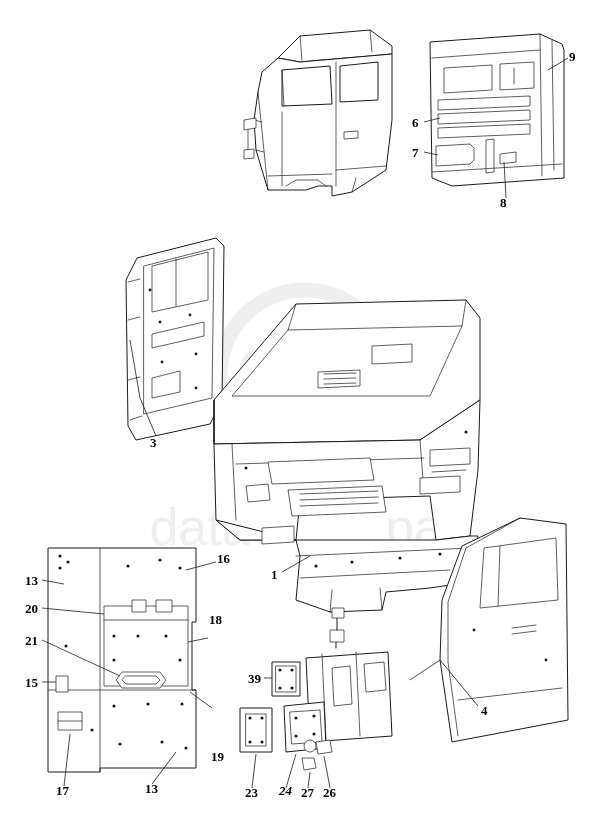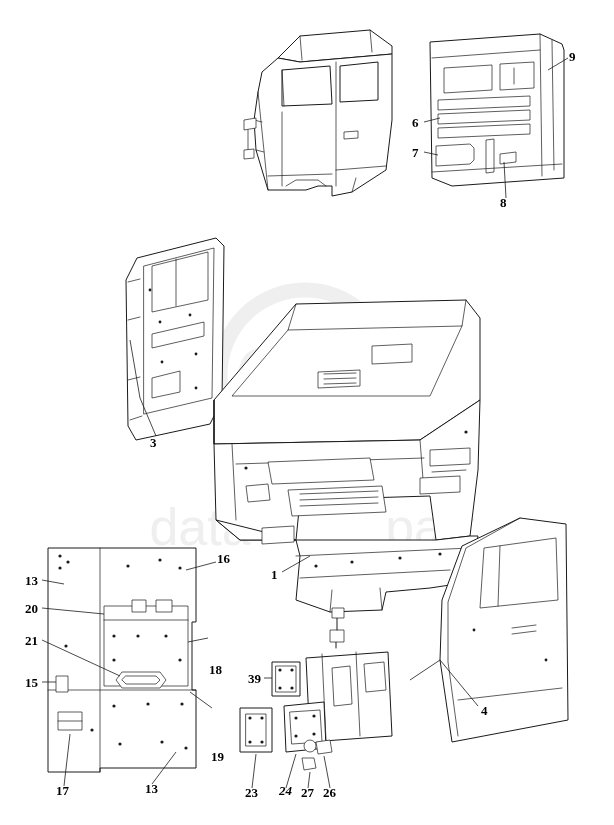--- a/index.html
+++ b/index.html
@@ -324,21 +324,21 @@
   <div class="callout" style="left:481px; top:704px;">4</div>
   <div class="callout" style="left:412px; top:116px;">6</div>
   <div class="callout" style="left:412px; top:146px;">7</div>
   <div class="callout" style="left:500px; top:196px;">8</div>
   <div class="callout" style="left:569px; top:50px;">9</div>
   <div class="callout" style="left:25px; top:574px;">13</div>
   <div class="callout" style="left:56px; top:784px;">17</div>
   <div class="callout" style="left:25px; top:676px;">15</div>
   <div class="callout" style="left:217px; top:552px;">16</div>
   <div class="callout" style="left:145px; top:782px;">13</div>
-  <div class="callout" style="left:209px; top:663px;">18</div>
+  <div class="callout" style="left:209px; top:613px;">18</div>
   <div class="callout" style="left:211px; top:702px;margin-top:48px;">19</div>
   <div class="callout" style="left:25px; top:602px;">20</div>
   <div class="callout" style="left:25px; top:634px;">21</div>
   <div class="callout" style="left:245px; top:786px;">23</div>
   <div class="callout" style="left:279px; top:784px;font-style:italic;">24</div>
   <div class="callout" style="left:323px; top:786px;">26</div>
   <div class="callout" style="left:301px; top:786px;">27</div>
   <div class="callout" style="left:248px; top:672px;">39</div>
 
 </div>

